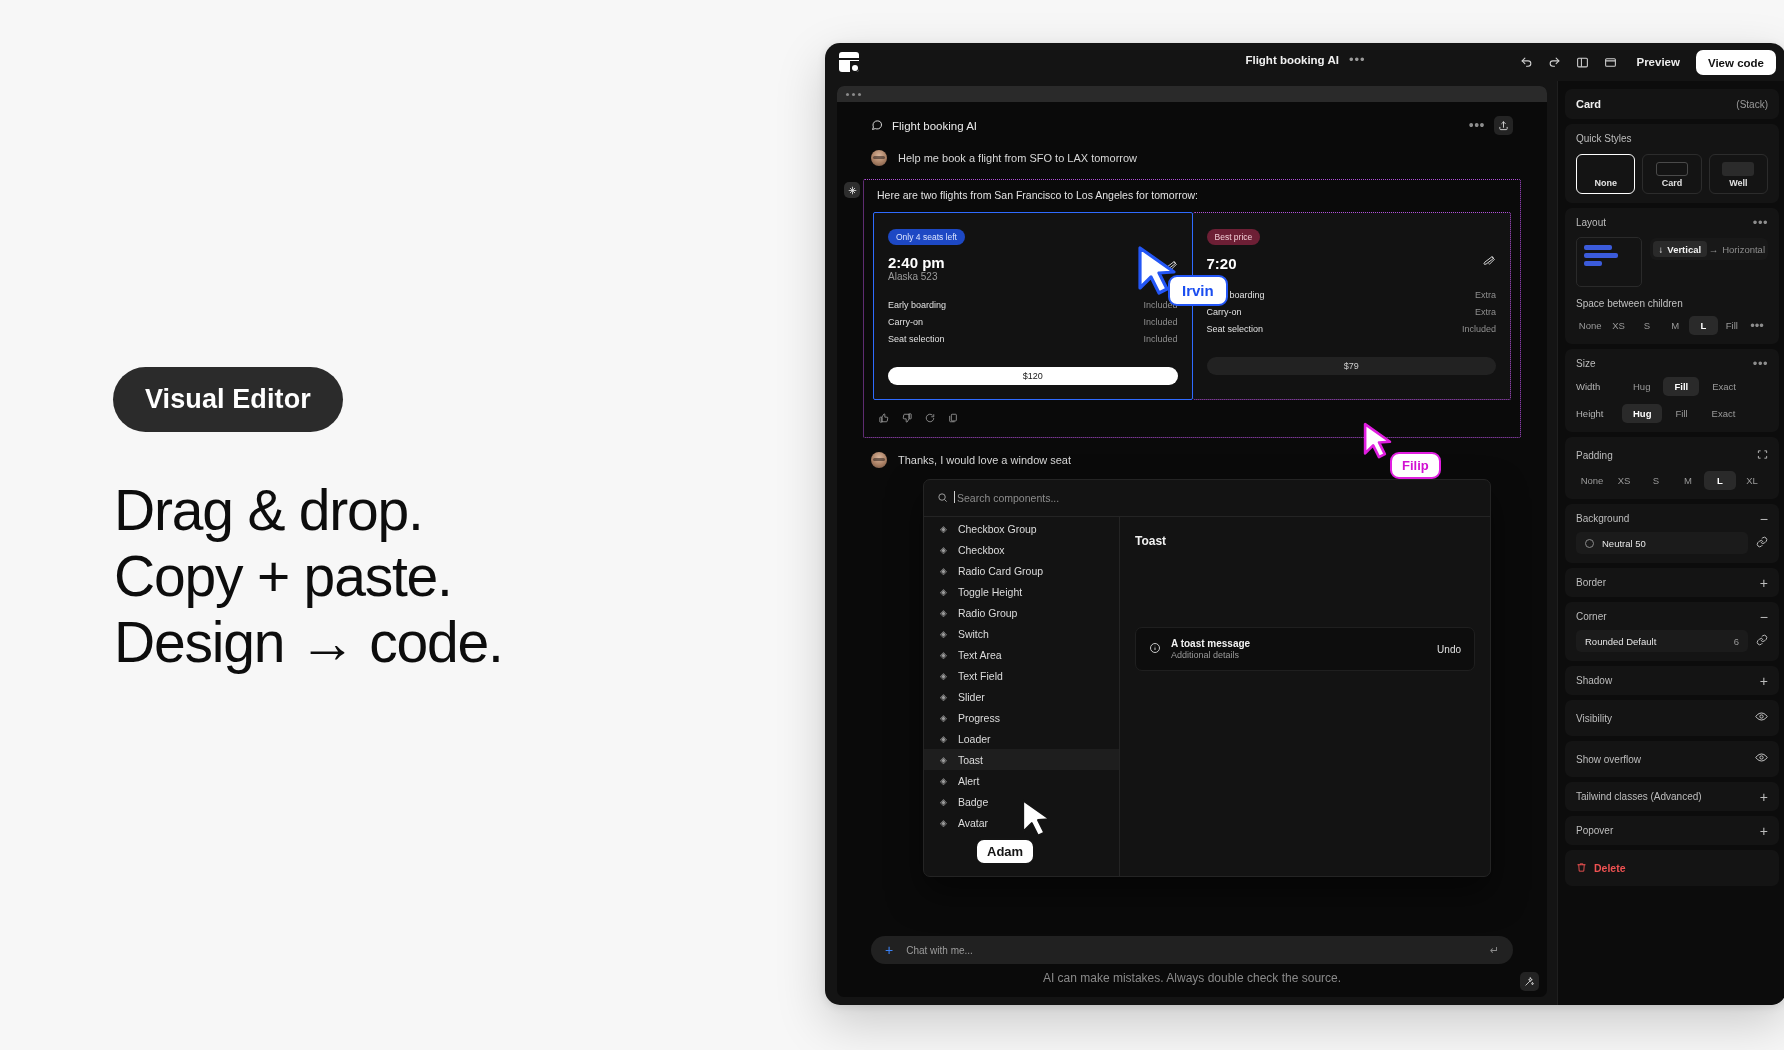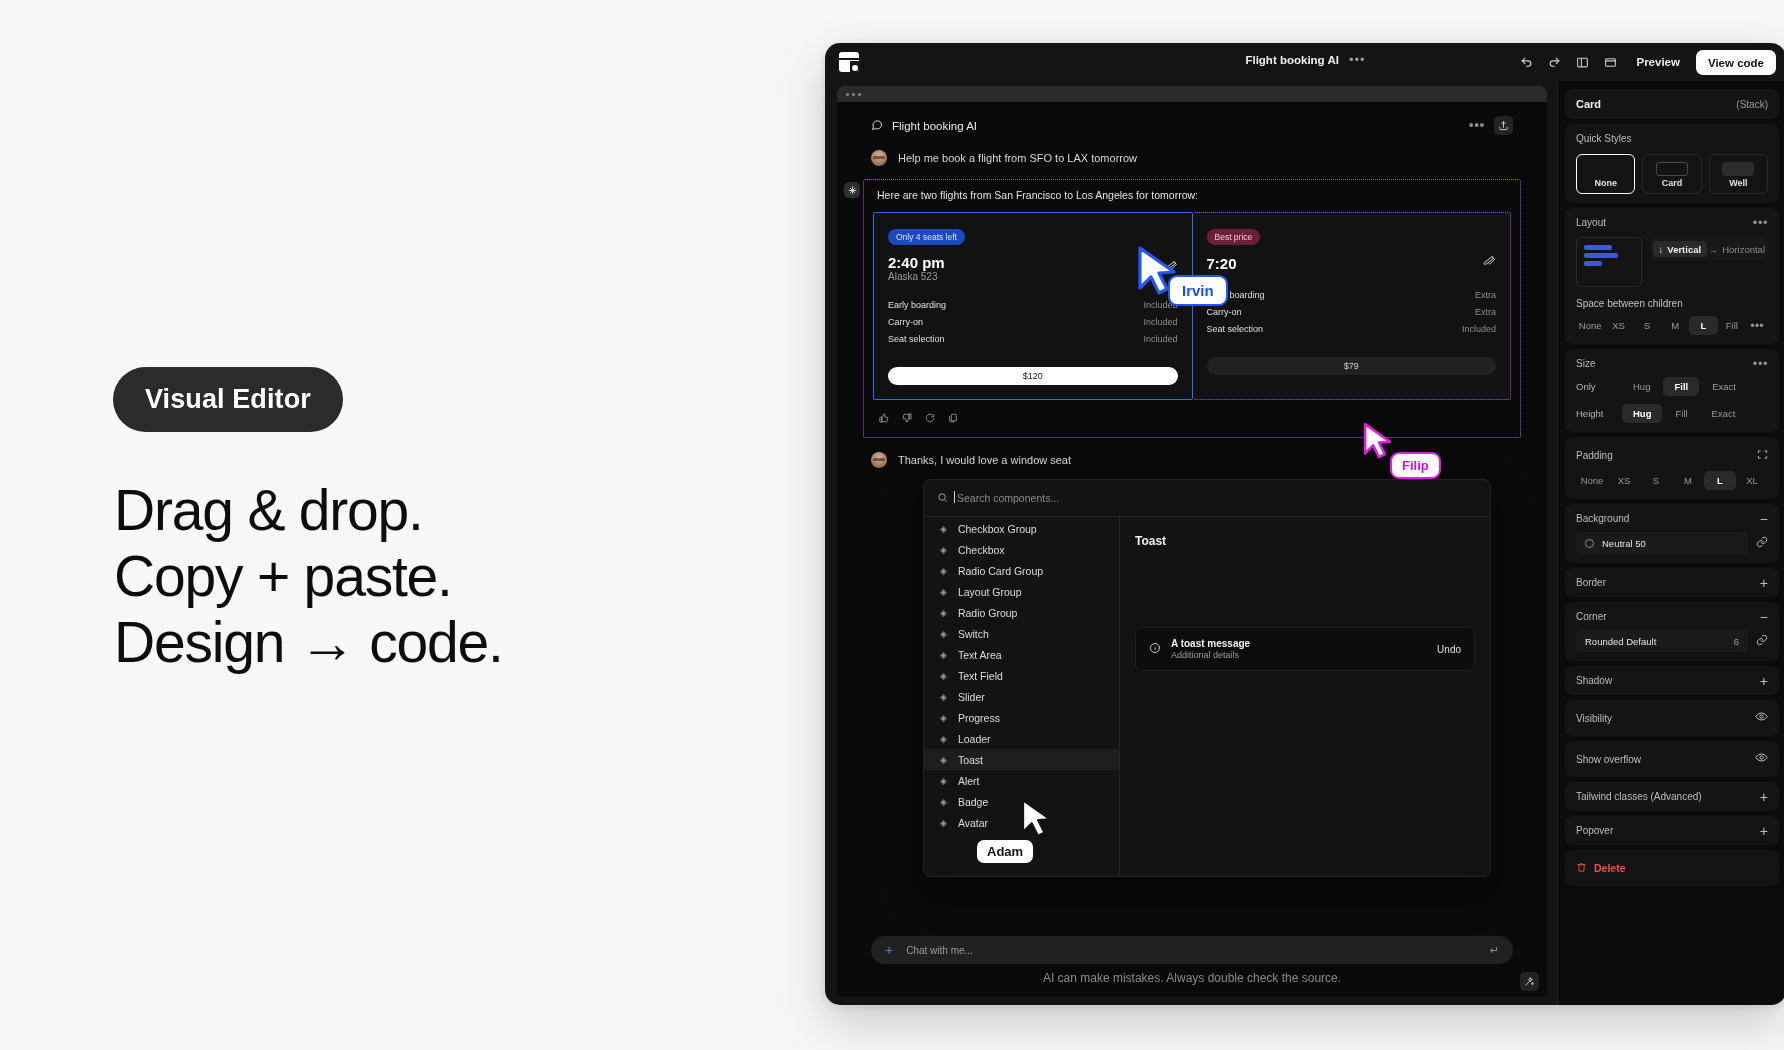--- a/index.html
+++ b/index.html
@@ -507,21 +507,21 @@
                   <div class="pitem">
                       <span class="gl">◈</span>
                       <span>Checkbox</span>
                     </div>
                   <div class="pitem">
                       <span class="gl">◈</span>
                       <span>Radio Card Group</span>
                     </div>
                   <div class="pitem">
                       <span class="gl">◈</span>
-                      <span>Layout Group</span>
+                      <span>Toggle Height</span>
                     </div>
                   <div class="pitem">
                       <span class="gl">◈</span>
                       <span>Radio Group</span>
                     </div>
                   <div class="pitem">
                       <span class="gl">◈</span>
                       <span>Switch</span>
                     </div>
                   <div class="pitem">
@@ -658,21 +658,21 @@
             <div class="chip dots">•••</div>
           </div>
         </div>
 
         <div class="ipanel">
           <div class="ihead">
             <div class="ilabel">Size</div>
             <div class="idots">•••</div>
           </div>
           <div class="szrow">
-            <div class="k">Only</div>
+            <div class="k">Width</div>
             <div class="szseg">
               <div class="o">Hug</div>
               <div class="o on">Fill</div>
               <div class="o">Exact</div>
             </div>
           </div>
           <div class="szrow">
             <div class="k">Height</div>
             <div class="szseg">
               <div class="o on">Hug</div>

